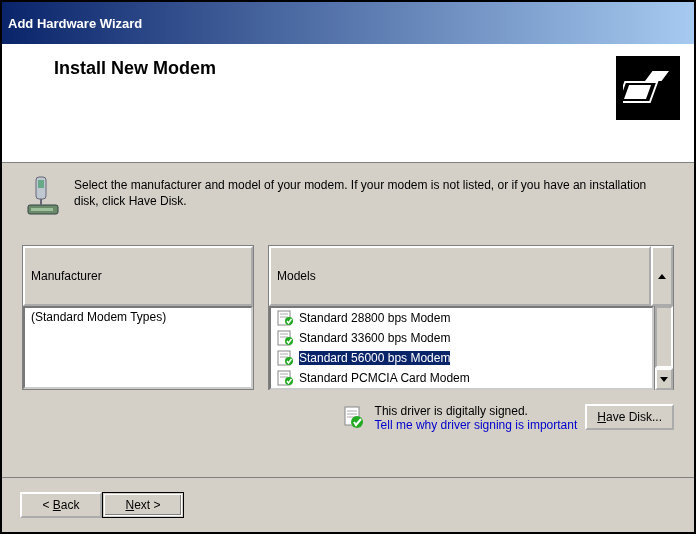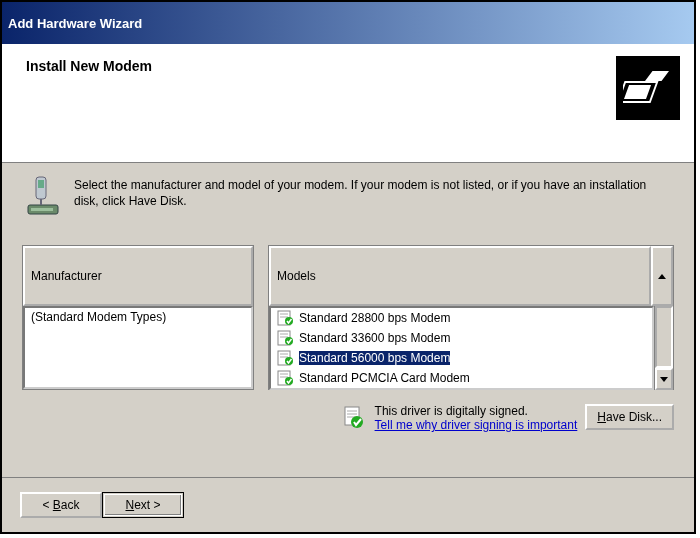--- a/index.html
+++ b/index.html
@@ -1,19 +1,19 @@
 <!DOCTYPE html>
 <html><head>
 <meta charset="utf-8">
 <style>
   html,body{margin:0;padding:0;font-family:Tahoma,Arial,sans-serif;font-size:12px;color:#000;background:#fff}
   .window{width:696px;height:534px;border:2px solid #000;box-sizing:border-box;background:#d4d0c8;display:flex;flex-direction:column}
   .titlebar{height:22px;background:linear-gradient(to right,#0a246a,#a6caf0);color:#fff;font-weight:bold;display:flex;align-items:center;padding:10px 6px;font-size:13px}
   .header{background:#fff;height:90px;border-bottom:1px solid #808080;position:relative;padding:14px 20px}
-  .header-title{font-weight:bold;font-size:14px;margin-left:4px}
+  .header-title{font-weight:bold;font-size:18px;margin-left:32px}
   .header-icon{position:absolute;right:14px;top:12px;width:64px;height:64px;background:#000;display:flex;align-items:center;justify-content:center}
   .body{flex:1;padding:12px 20px 8px 20px}
   .instruction-row{display:flex;gap:12px;margin-bottom:28px}
   .modem-icon{width:40px;height:42px;flex-shrink:0}
   .instruction-text{padding-top:2px;line-height:1.35}
   .lists-row{display:flex;gap:14px;margin-bottom:14px;height:145px}
   .list-wrap{border:1px solid #808080;background:#d4d0c8;display:flex;flex-direction:column}
   .list-header-wrap{display:flex}
   .list-header{flex:1;background:#d4d0c8;border:2px outset #fff;padding:21px 6px;text-align:left;font-size:12px}
   .scroll-cell{width:18px;border:2px outset #fff;background:#d4d0c8;display:flex;align-items:center;justify-content:center;cursor:pointer}
@@ -24,21 +24,21 @@
   .list-item span.text{white-space:nowrap}
   .list-item.selected span.text{background:#0a246a;color:#fff}
   .mfr-item{padding:2px 6px;cursor:pointer}
   .models-body-outer{display:flex;flex:1}
   .models-body{flex:1}
   .scrollbar{width:18px;background:#d4d0c8;border-left:1px solid #808080;display:flex;flex-direction:column;justify-content:space-between}
   .scroll-btn{height:18px;border:2px outset #fff;background:#d4d0c8;display:flex;align-items:center;justify-content:center;cursor:pointer}
   .scroll-track{flex:1;background:#d4d0c8;border:2px inset #fff}
   .sign-row{display:flex;align-items:flex-start;gap:8px;justify-content:flex-end}
   .sign-info{display:flex;gap:10px;align-items:flex-start}
-  .sign-link{color:#0000cc;text-decoration:underline;cursor:pointer}
+  .sign-link{color:#0000cc;cursor:pointer}
   .btn{min-width:82px;height:26px;border:2px outset #fff;background:#d4d0c8;font-family:inherit;font-size:12px;cursor:pointer;padding:0 10px}
   .btn u{text-decoration:underline}
   .btn.default{border:1px solid #000;box-shadow:inset 0 0 0 1px #d4d0c8,inset 0 0 0 2px #fff,inset -1px -1px 0 2px #808080}
   .footer{border-top:1px solid #808080;padding:14px 18px;display:flex;justify-content:flex-start;gap:10px;background:#d4d0c8}
   .footer .btn-pair{display:flex}
   .arrow-up,.arrow-down{width:0;height:0;border-left:4px solid transparent;border-right:4px solid transparent}
   .arrow-up{border-bottom:5px solid #000}
   .arrow-down{border-top:5px solid #000}
   svg{display:block}
 </style>

